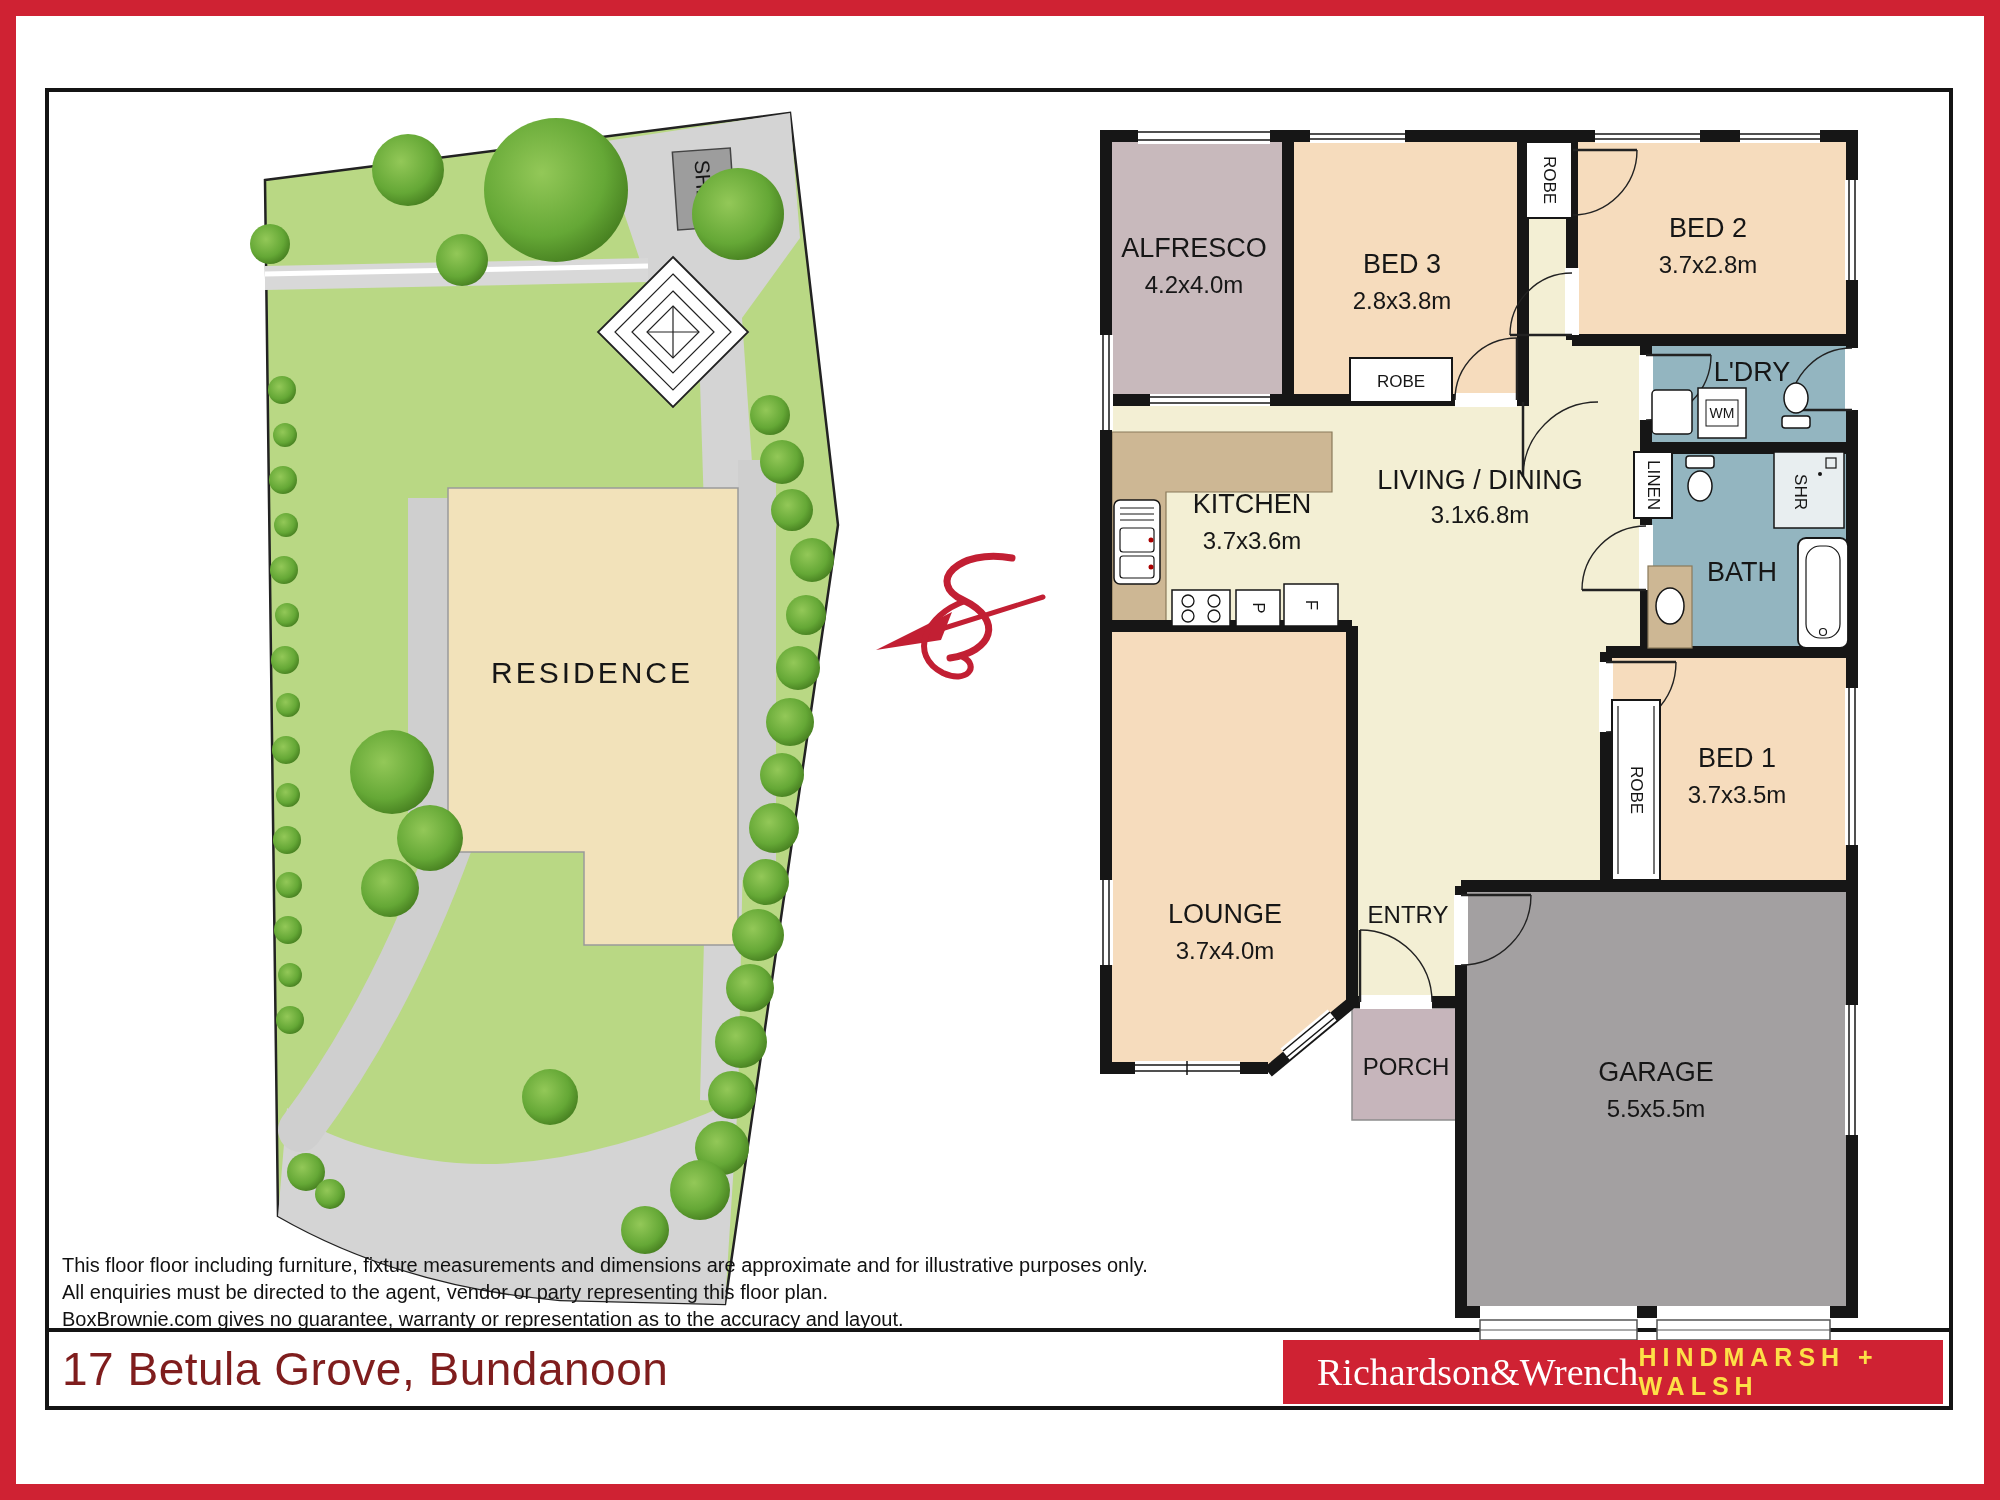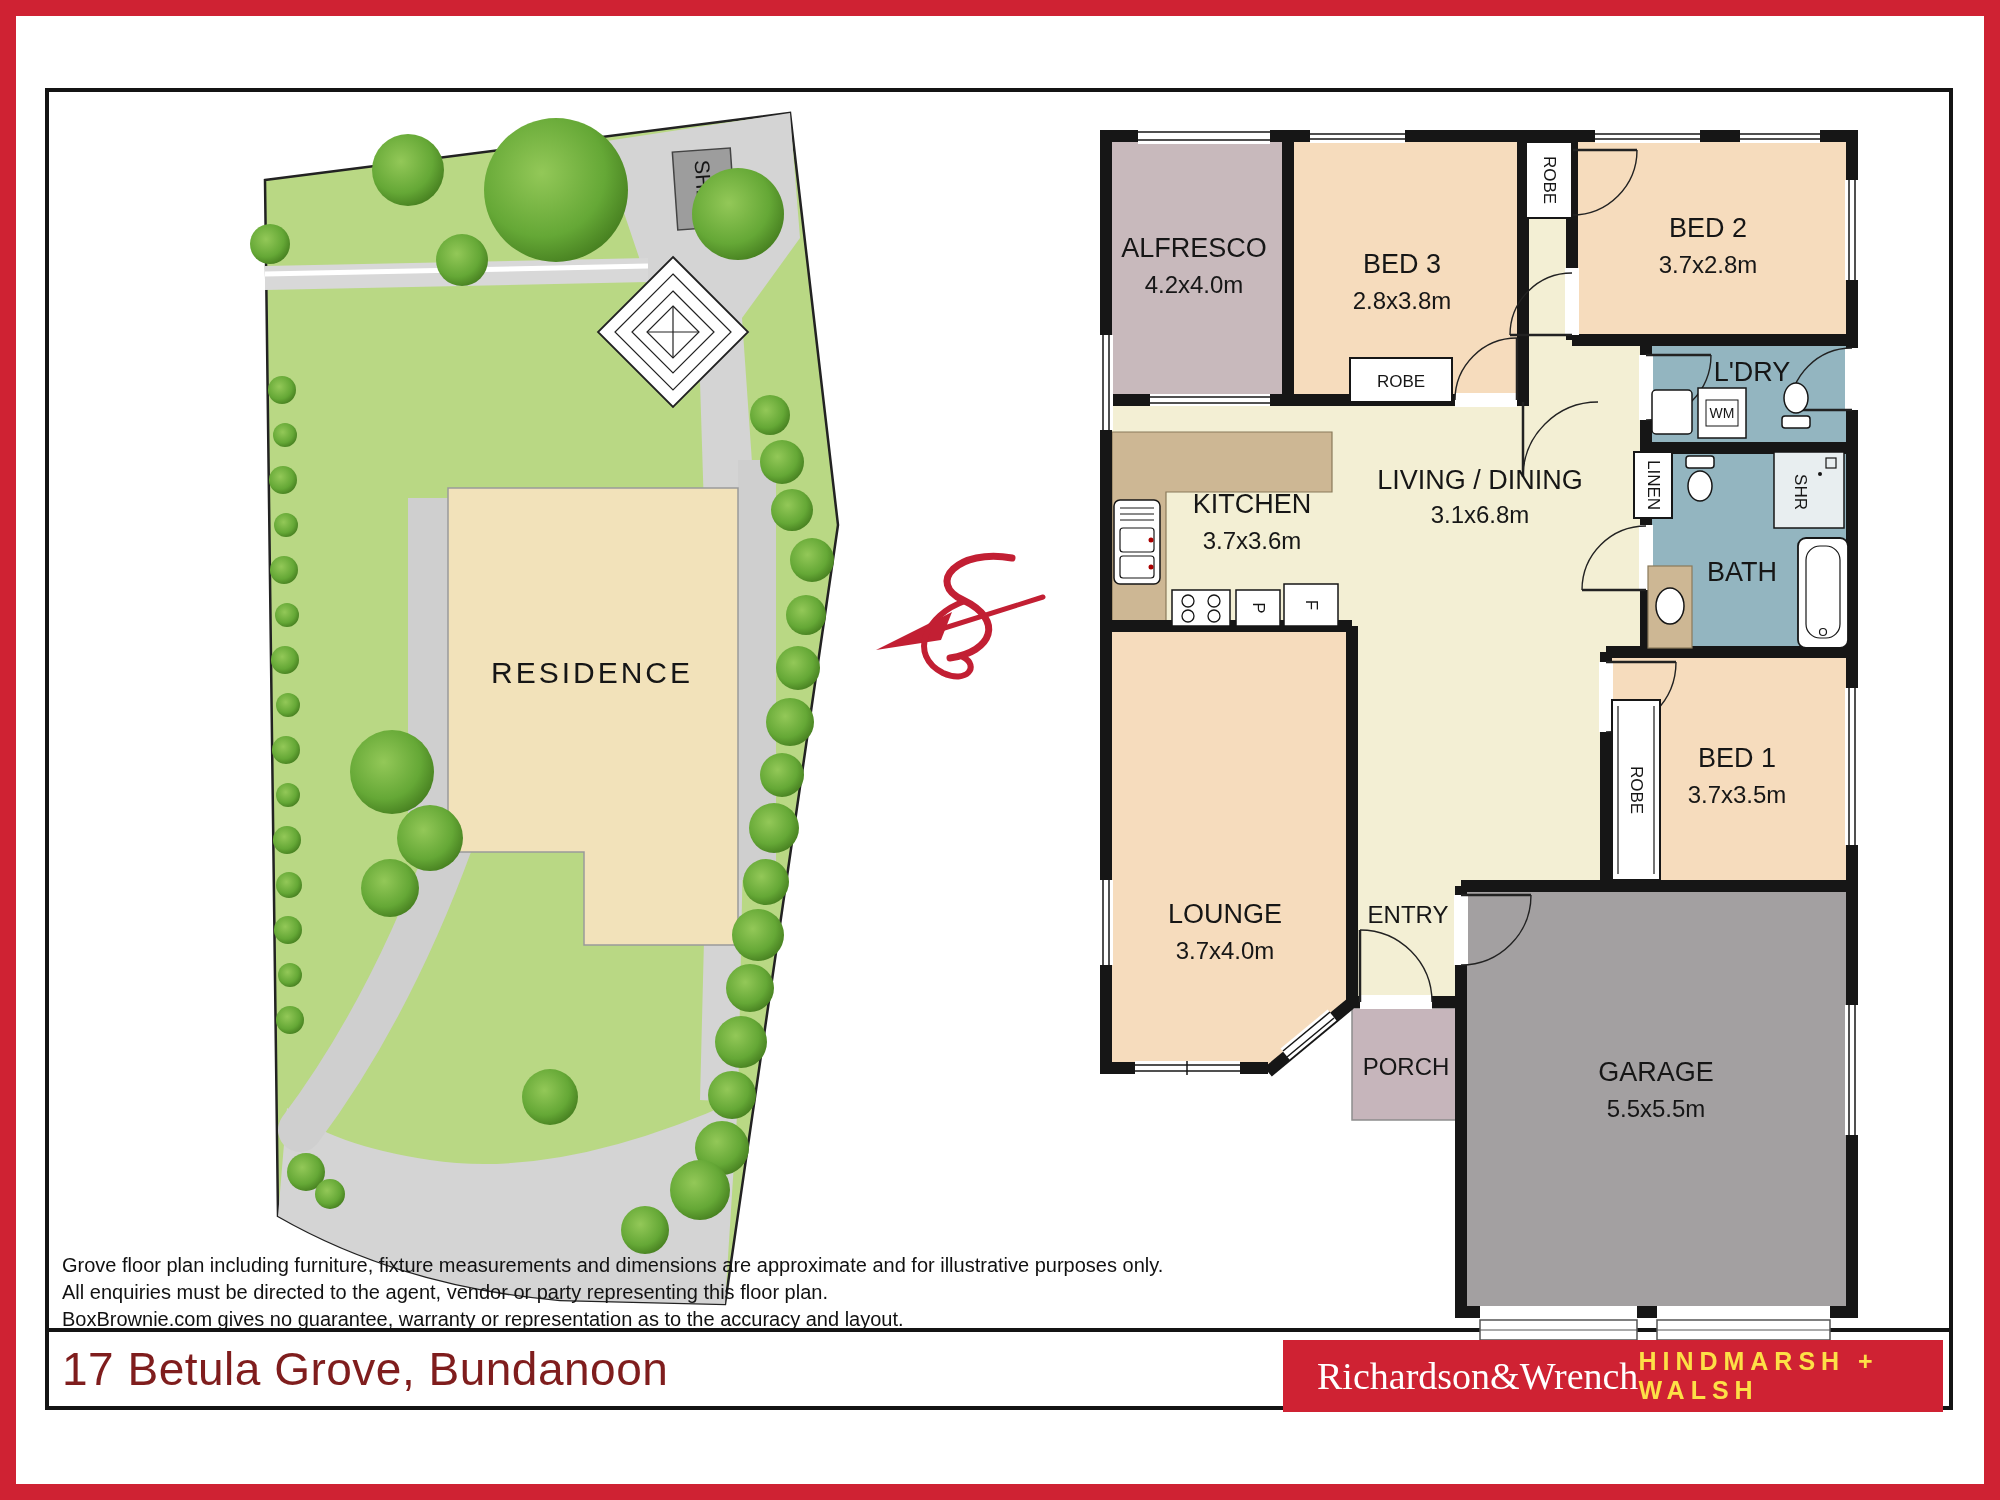--- a/index.html
+++ b/index.html
@@ -5,21 +5,21 @@
   html,body{margin:0;padding:0;background:#fff;}
   #page{position:relative;width:2000px;height:1500px;background:#fff;
         font-family:"Liberation Sans",sans-serif;overflow:hidden;
         border:16px solid #cf2233;box-sizing:border-box;}
   #frame{position:absolute;left:29px;top:72px;width:1908px;height:1322px;
          border:4px solid #141414;box-sizing:border-box;}
   #divider{position:absolute;left:29px;top:1312px;width:1908px;height:4px;background:#141414;}
   #plan-svg{position:absolute;left:-16px;top:-16px;width:2000px;height:1500px;}
   #disclaimer{position:absolute;left:46px;top:1236px;font-size:20px;line-height:27px;color:#111;}
   #address{position:absolute;left:46px;top:1326px;font-size:46px;color:#7f1d1d;letter-spacing:0.5px;}
-  #logo-bar{position:absolute;left:1267px;top:1324px;width:660px;height:72px;background:#cf2233;
+  #logo-bar{position:absolute;left:1267px;top:1324px;width:660px;height:64px;background:#cf2233;
             display:flex;align-items:center;justify-content:space-between;
             padding:0 22px 0 34px;box-sizing:border-box;}
   #logo-left{font-family:"Liberation Serif",serif;font-size:38px;color:#fff;}
   #logo-right{font-size:25px;font-weight:bold;letter-spacing:6px;color:#fde047;}
   svg text{fill:#161616;}
   .rname{font-size:27px;}
   .rdims{font-size:24px;}
   .rsmall{font-size:17px;}
   .rtiny{font-size:14px;}
   .anchor{text-anchor:middle;dominant-baseline:central;}
@@ -320,21 +320,21 @@
         <text x="1401" y="381" class="anchor rsmall">ROBE</text>
         <text x="1549" y="180" class="anchor rsmall" transform="rotate(90 1549 180)">ROBE</text>
         <text x="1636" y="790" class="anchor rsmall" transform="rotate(90 1636 790)">ROBE</text>
         <text x="1653" y="485" class="anchor rsmall" transform="rotate(90 1653 485)">LINEN</text>
         <text x="1800" y="492" class="anchor rsmall" transform="rotate(90 1800 492)">SHR</text>
       </g>
     </g>
   </svg>
 
   <div id="disclaimer">
-    <div>Grove floor plan including furniture, fixture measurements and dimensions are approximate and for illustrative purposes only.</div>
+    <div>This floor floor including furniture, fixture measurements and dimensions are approximate and for illustrative purposes only.</div>
     <div>All enquiries must be directed to the agent, vendor or party representing this floor plan.</div>
     <div>BoxBrownie.com gives no guarantee, warranty or representation as to the accuracy and layout.</div>
   </div>
 
   <div id="address">17 Betula Grove, Bundanoon</div>
 
   <div id="logo-bar">
     <span id="logo-left">Richardson&amp;Wrench</span>
     <span id="logo-right">HINDMARSH + WALSH</span>
   </div>

